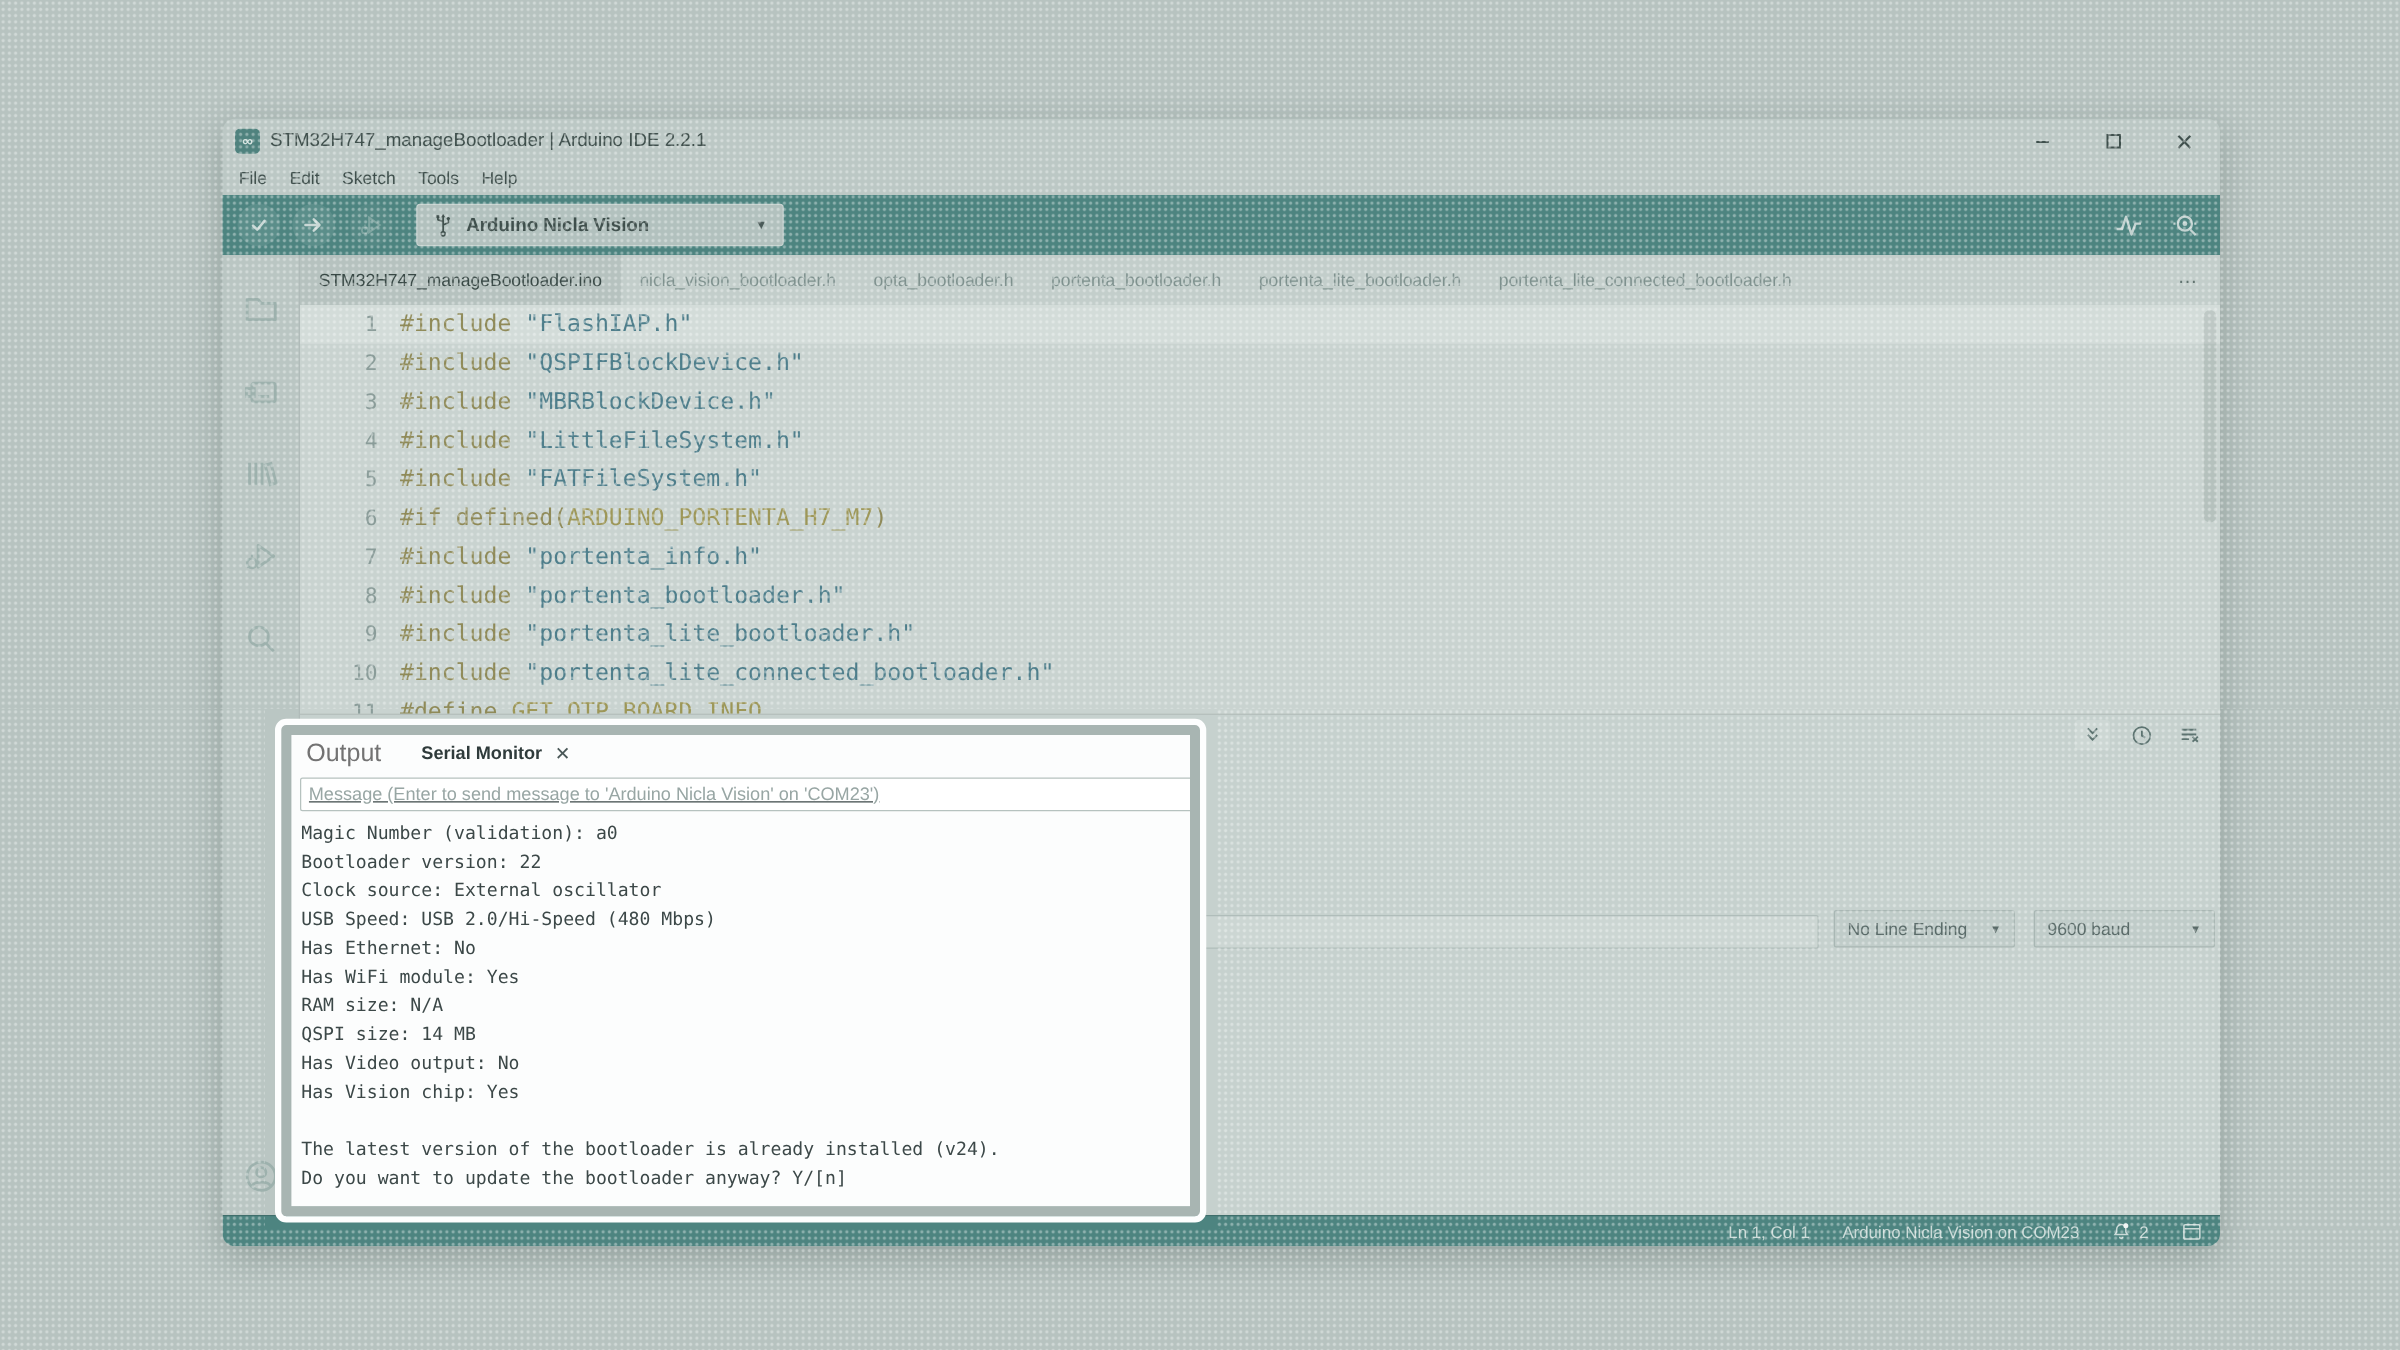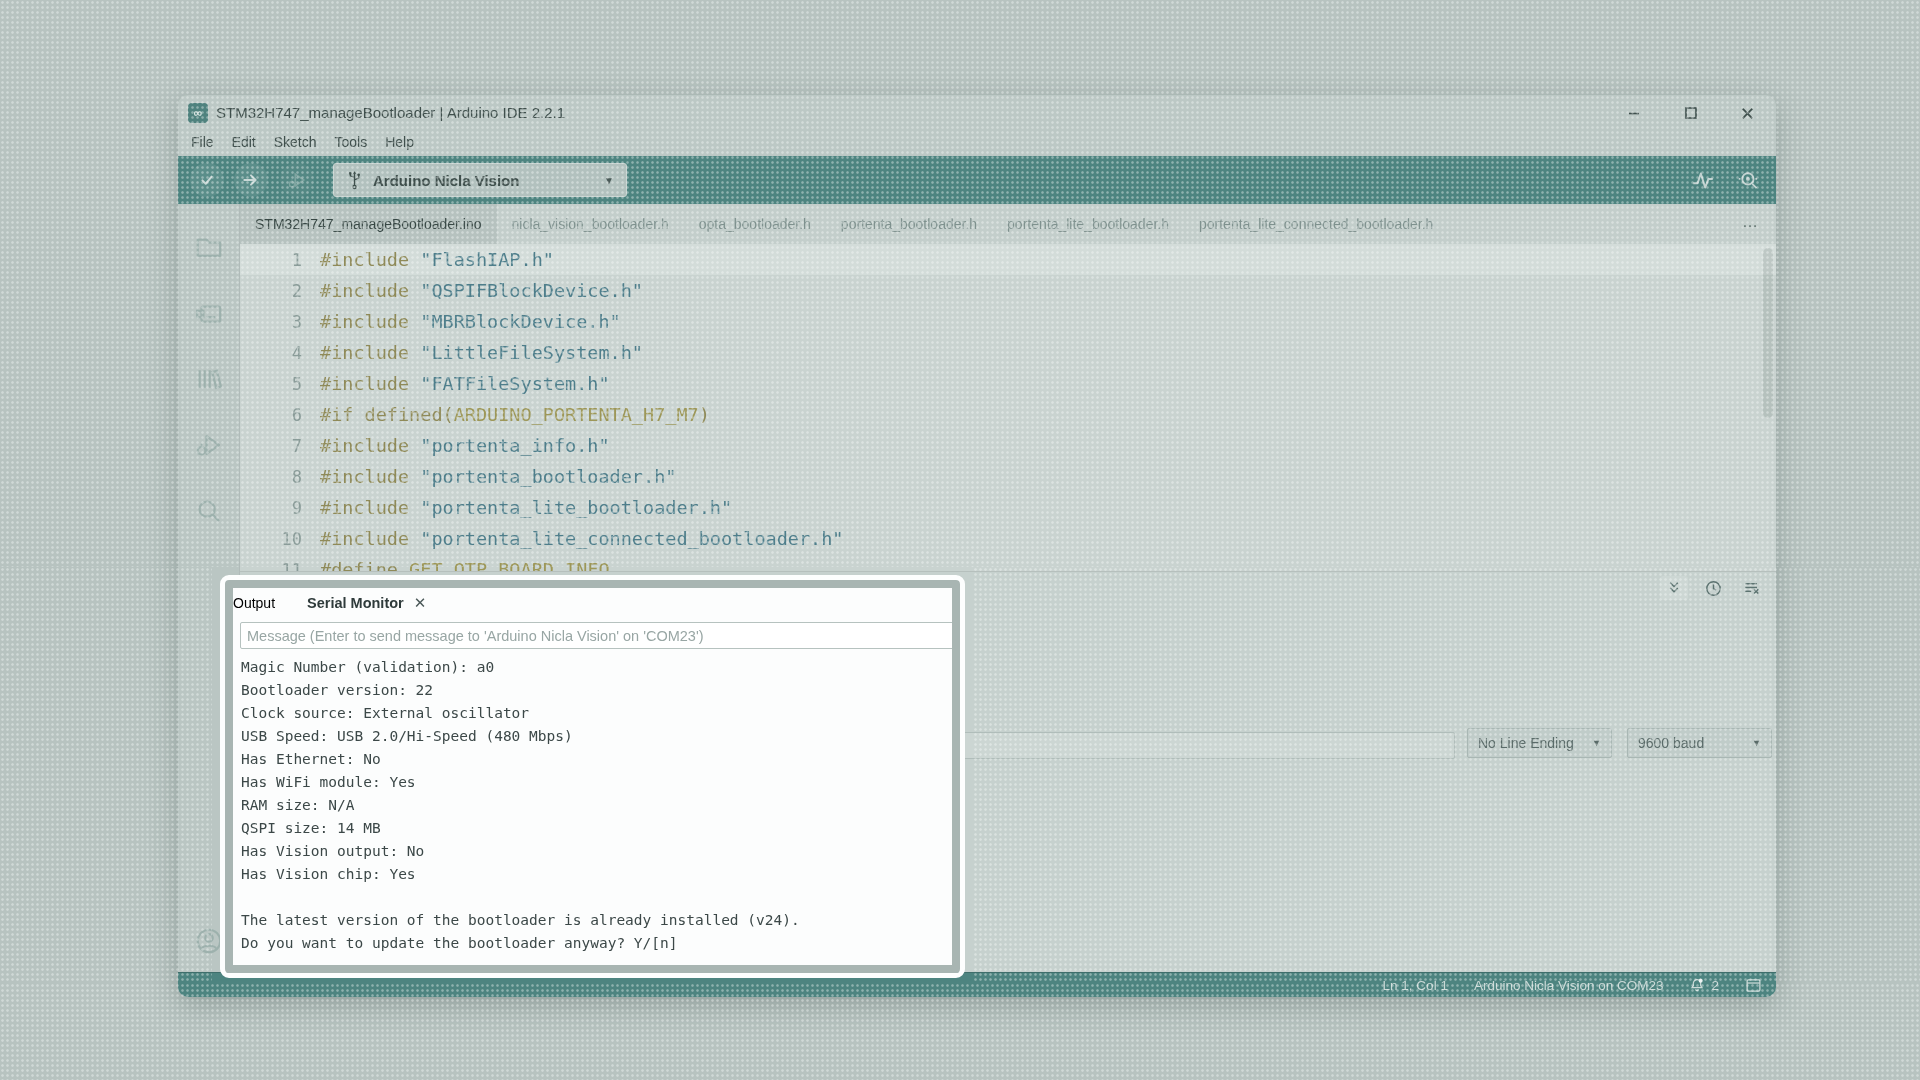--- a/index.html
+++ b/index.html
@@ -84,26 +84,26 @@
   .dim.b { left:0; top:983px; width:1920px; height:97px; }
   .dim.l { left:0; top:567px; width:212px; height:416px; }
   .dim.r { left:973px; top:567px; width:947px; height:416px; }
 
   .spot-frame { position:absolute; left:225px; top:580px; width:735px; height:393px; z-index:40;
                 border:8px solid #a8b5b2; outline:5px solid #fdfefe; border-radius:4px; pointer-events:none; }
 
   .spot { position:absolute; left:233px; top:588px; width:719px; height:377px; background:#fcfdfd;
           overflow:hidden; z-index:30; }
   .spot-tabs { position:absolute; left:0; top:0; width:100%; height:30px; display:flex; align-items:center; }
-  .ptab-output { font-size:14px; color:#000000; }
+  .ptab-output { margin-left:12px; font-size:20px; color:#737373; }
   .ptab-serial { margin-left:32px; font-size:14.5px; font-weight:bold; color:#2f3b3b; }
   .ptab-close { margin-left:10px; color:#4a5858; font-size:15px; }
   .msg-input { position:absolute; left:7px; top:34px; width:1215px; height:27px; background:#ffffff;
                border:1px solid #b6c2bf; border-radius:2px; font-size:14.5px; color:#3c4848;
-               padding:0 6px; font-family:"Liberation Sans", sans-serif; outline:none; }
+               padding:0 6px; font-family:"Liberation Sans", sans-serif; outline:none;text-decoration:underline; }
   .msg-input::placeholder { color:#98a6a4; }
   .serial-out { position:absolute; left:8px; top:68px; right:0;
                 font-family:"DejaVu Sans Mono", monospace; font-size:14.5px; color:#3c4848; }
   .oline { height:23px; line-height:23px; white-space:pre; }
 
   svg { display:block; }
 </style>
 </head>
 <body>
 
@@ -321,21 +321,21 @@
     <input class="msg-input" type="text" placeholder="Message (Enter to send message to 'Arduino Nicla Vision' on 'COM23')" style="">
     <div class="serial-out" id="serialout">
         <div class="oline">Magic Number (validation): a0</div>
         <div class="oline">Bootloader version: 22</div>
         <div class="oline">Clock source: External oscillator</div>
         <div class="oline">USB Speed: USB 2.0/Hi-Speed (480 Mbps)</div>
         <div class="oline">Has Ethernet: No</div>
         <div class="oline">Has WiFi module: Yes</div>
         <div class="oline">RAM size: N/A</div>
         <div class="oline">QSPI size: 14 MB</div>
-        <div class="oline">Has Vision output: No</div>
+        <div class="oline">Has Video output: No</div>
         <div class="oline">Has Vision chip: Yes</div>
         <div class="oline">&nbsp;</div>
         <div class="oline">The latest version of the bootloader is already installed (v24).</div>
         <div class="oline">Do you want to update the bootloader anyway? Y/[n]</div>
       </div>
   </div>
 
   <div class="spot-frame"></div>
 </div>
 

